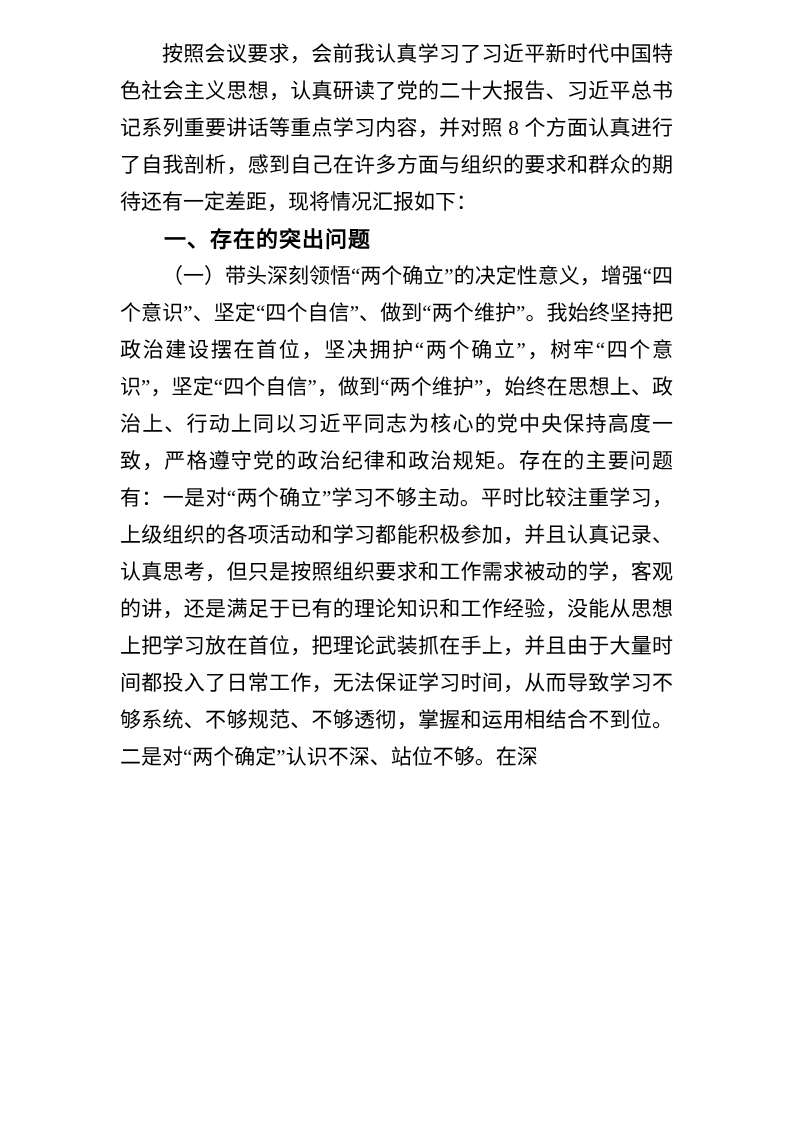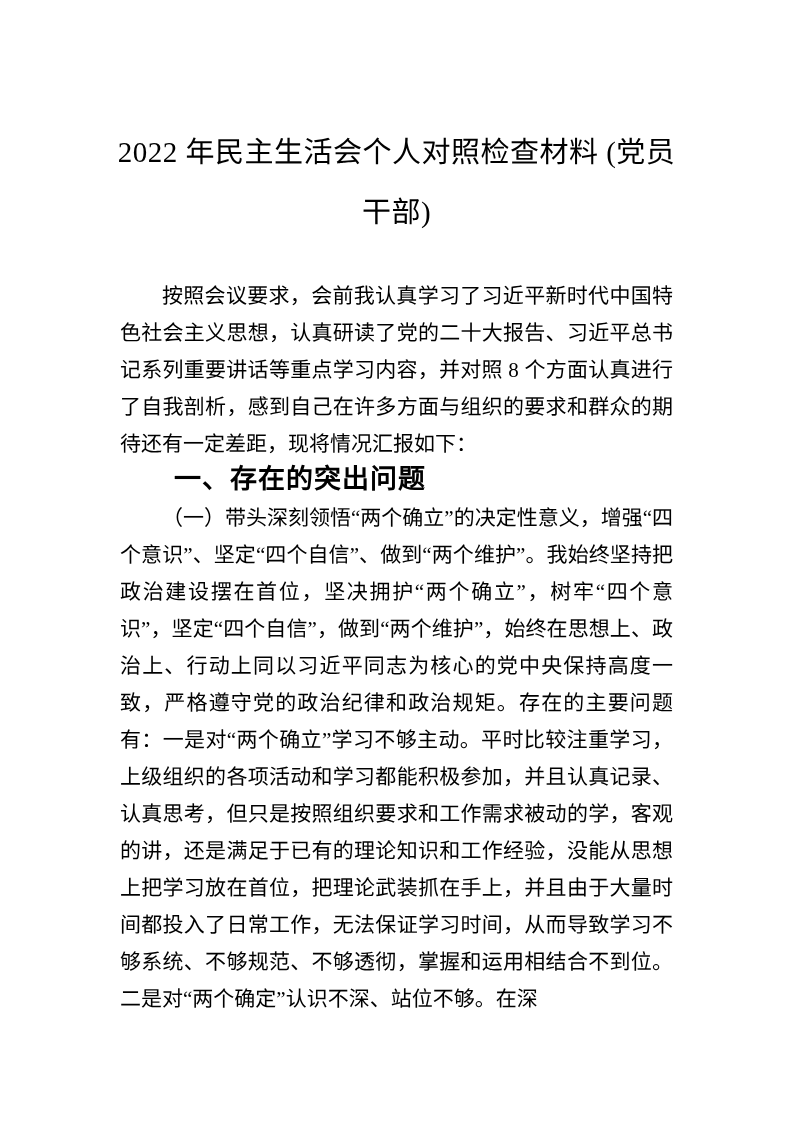--- a/index.html
+++ b/index.html
@@ -32,32 +32,31 @@
     line-height: 37px;
     text-align: justify;
     text-justify: inter-character;
   }
   .doc-body p, .doc-body h2 {
     margin: 0;
     padding: 0;
     text-indent: 2em;
   }
   .section-heading {
-    font-family: Liberation Mono, monospace;
+    font-family: Liberation Serif, serif;
     font-weight: bold;
-    font-size: 27px;
+    font-size: 22px;
     line-height: 37px;
     letter-spacing: 1px;
   }
 </style>
 </head>
 <body>
 
 <div class="page">
-  <h1 class="doc-title">2022 年民主生活会个人对照检查材料 (党员干部)</h1>
 
   <div class="doc-body">
     <p class="para">按照会议要求，会前我认真学习了习近平新时代中国特色社会主义思想，认真研读了党的二十大报告、习近平总书记系列重要讲话等重点学习内容，并对照 8 个方面认真进行了自我剖析，感到自己在许多方面与组织的要求和群众的期待还有一定差距，现将情况汇报如下：</p>
 
     <h2 class="section-heading">一、存在的突出问题</h2>
 
     <p class="para">（一）带头深刻领悟“两个确立”的决定性意义，增强“四个意识”、坚定“四个自信”、做到“两个维护”。我始终坚持把政治建设摆在首位，坚决拥护“两个确立”，树牢“四个意识”，坚定“四个自信”，做到“两个维护”，始终在思想上、政治上、行动上同以习近平同志为核心的党中央保持高度一致，严格遵守党的政治纪律和政治规矩。存在的主要问题有：一是对“两个确立”学习不够主动。平时比较注重学习，上级组织的各项活动和学习都能积极参加，并且认真记录、认真思考，但只是按照组织要求和工作需求被动的学，客观的讲，还是满足于已有的理论知识和工作经验，没能从思想上把学习放在首位，把理论武装抓在手上，并且由于大量时间都投入了日常工作，无法保证学习时间，从而导致学习不够系统、不够规范、不够透彻，掌握和运用相结合不到位。二是对“两个确定”认识不深、站位不够。在深</p>
   </div>
 </div>
 

